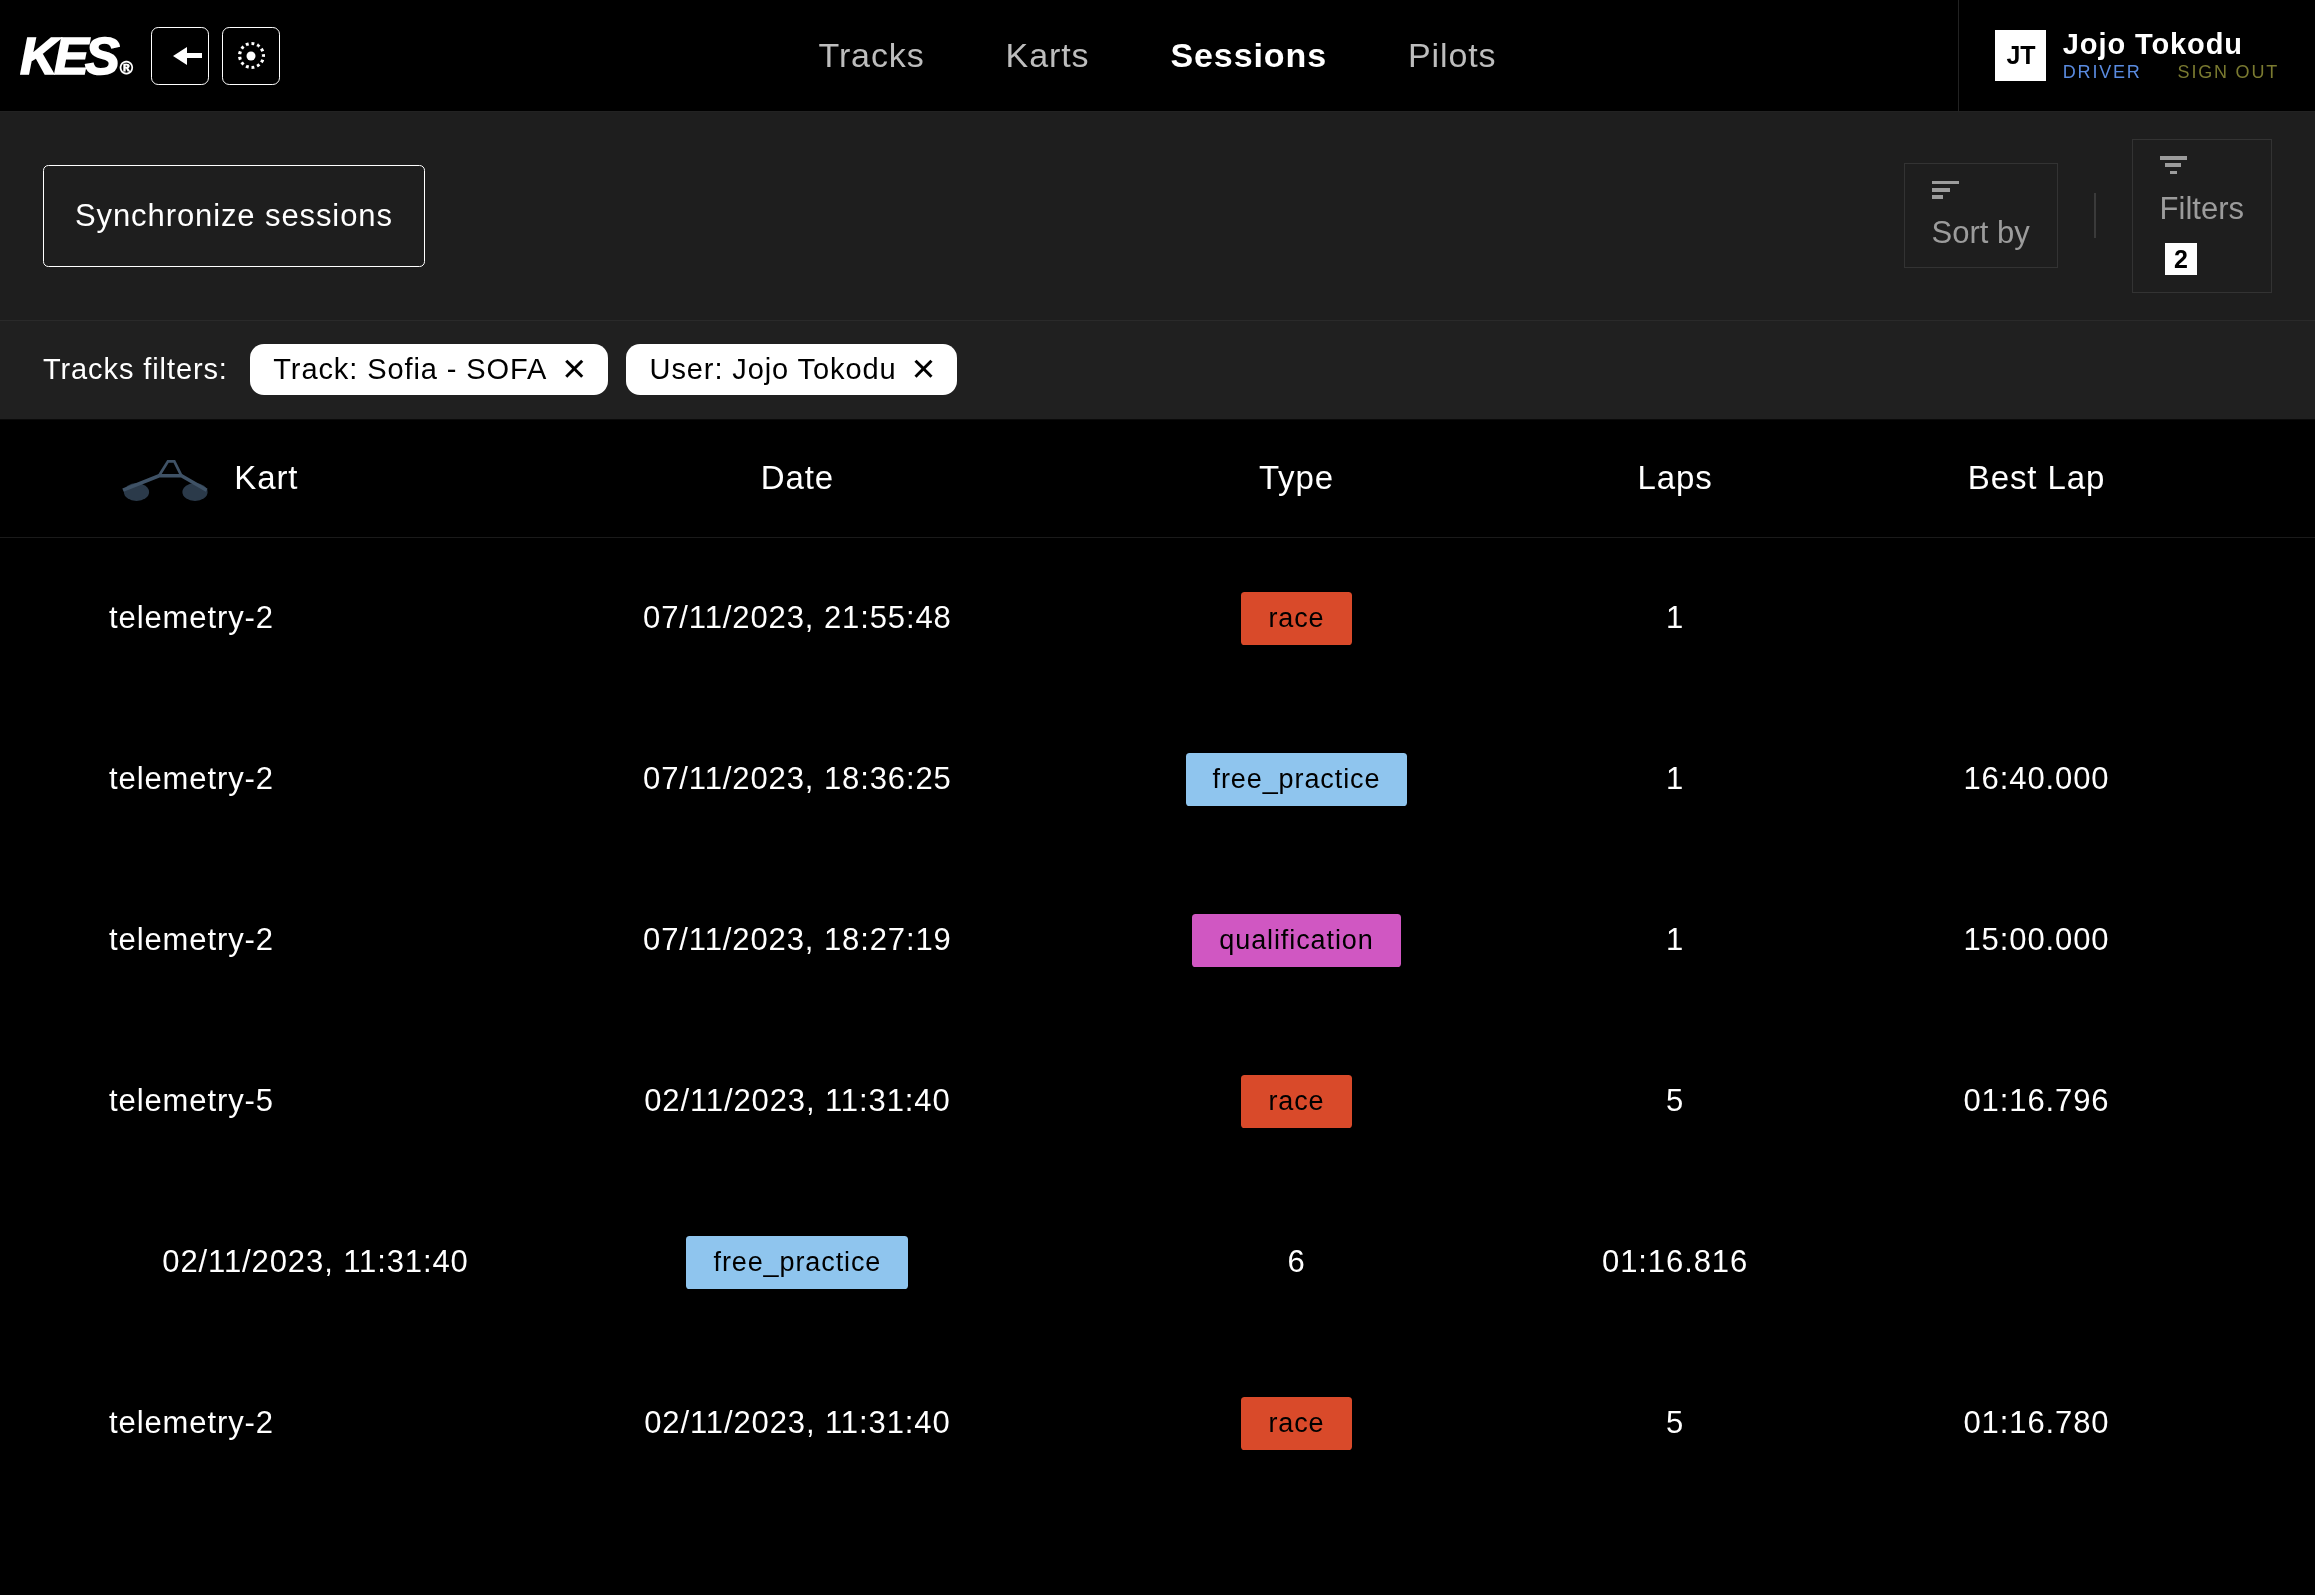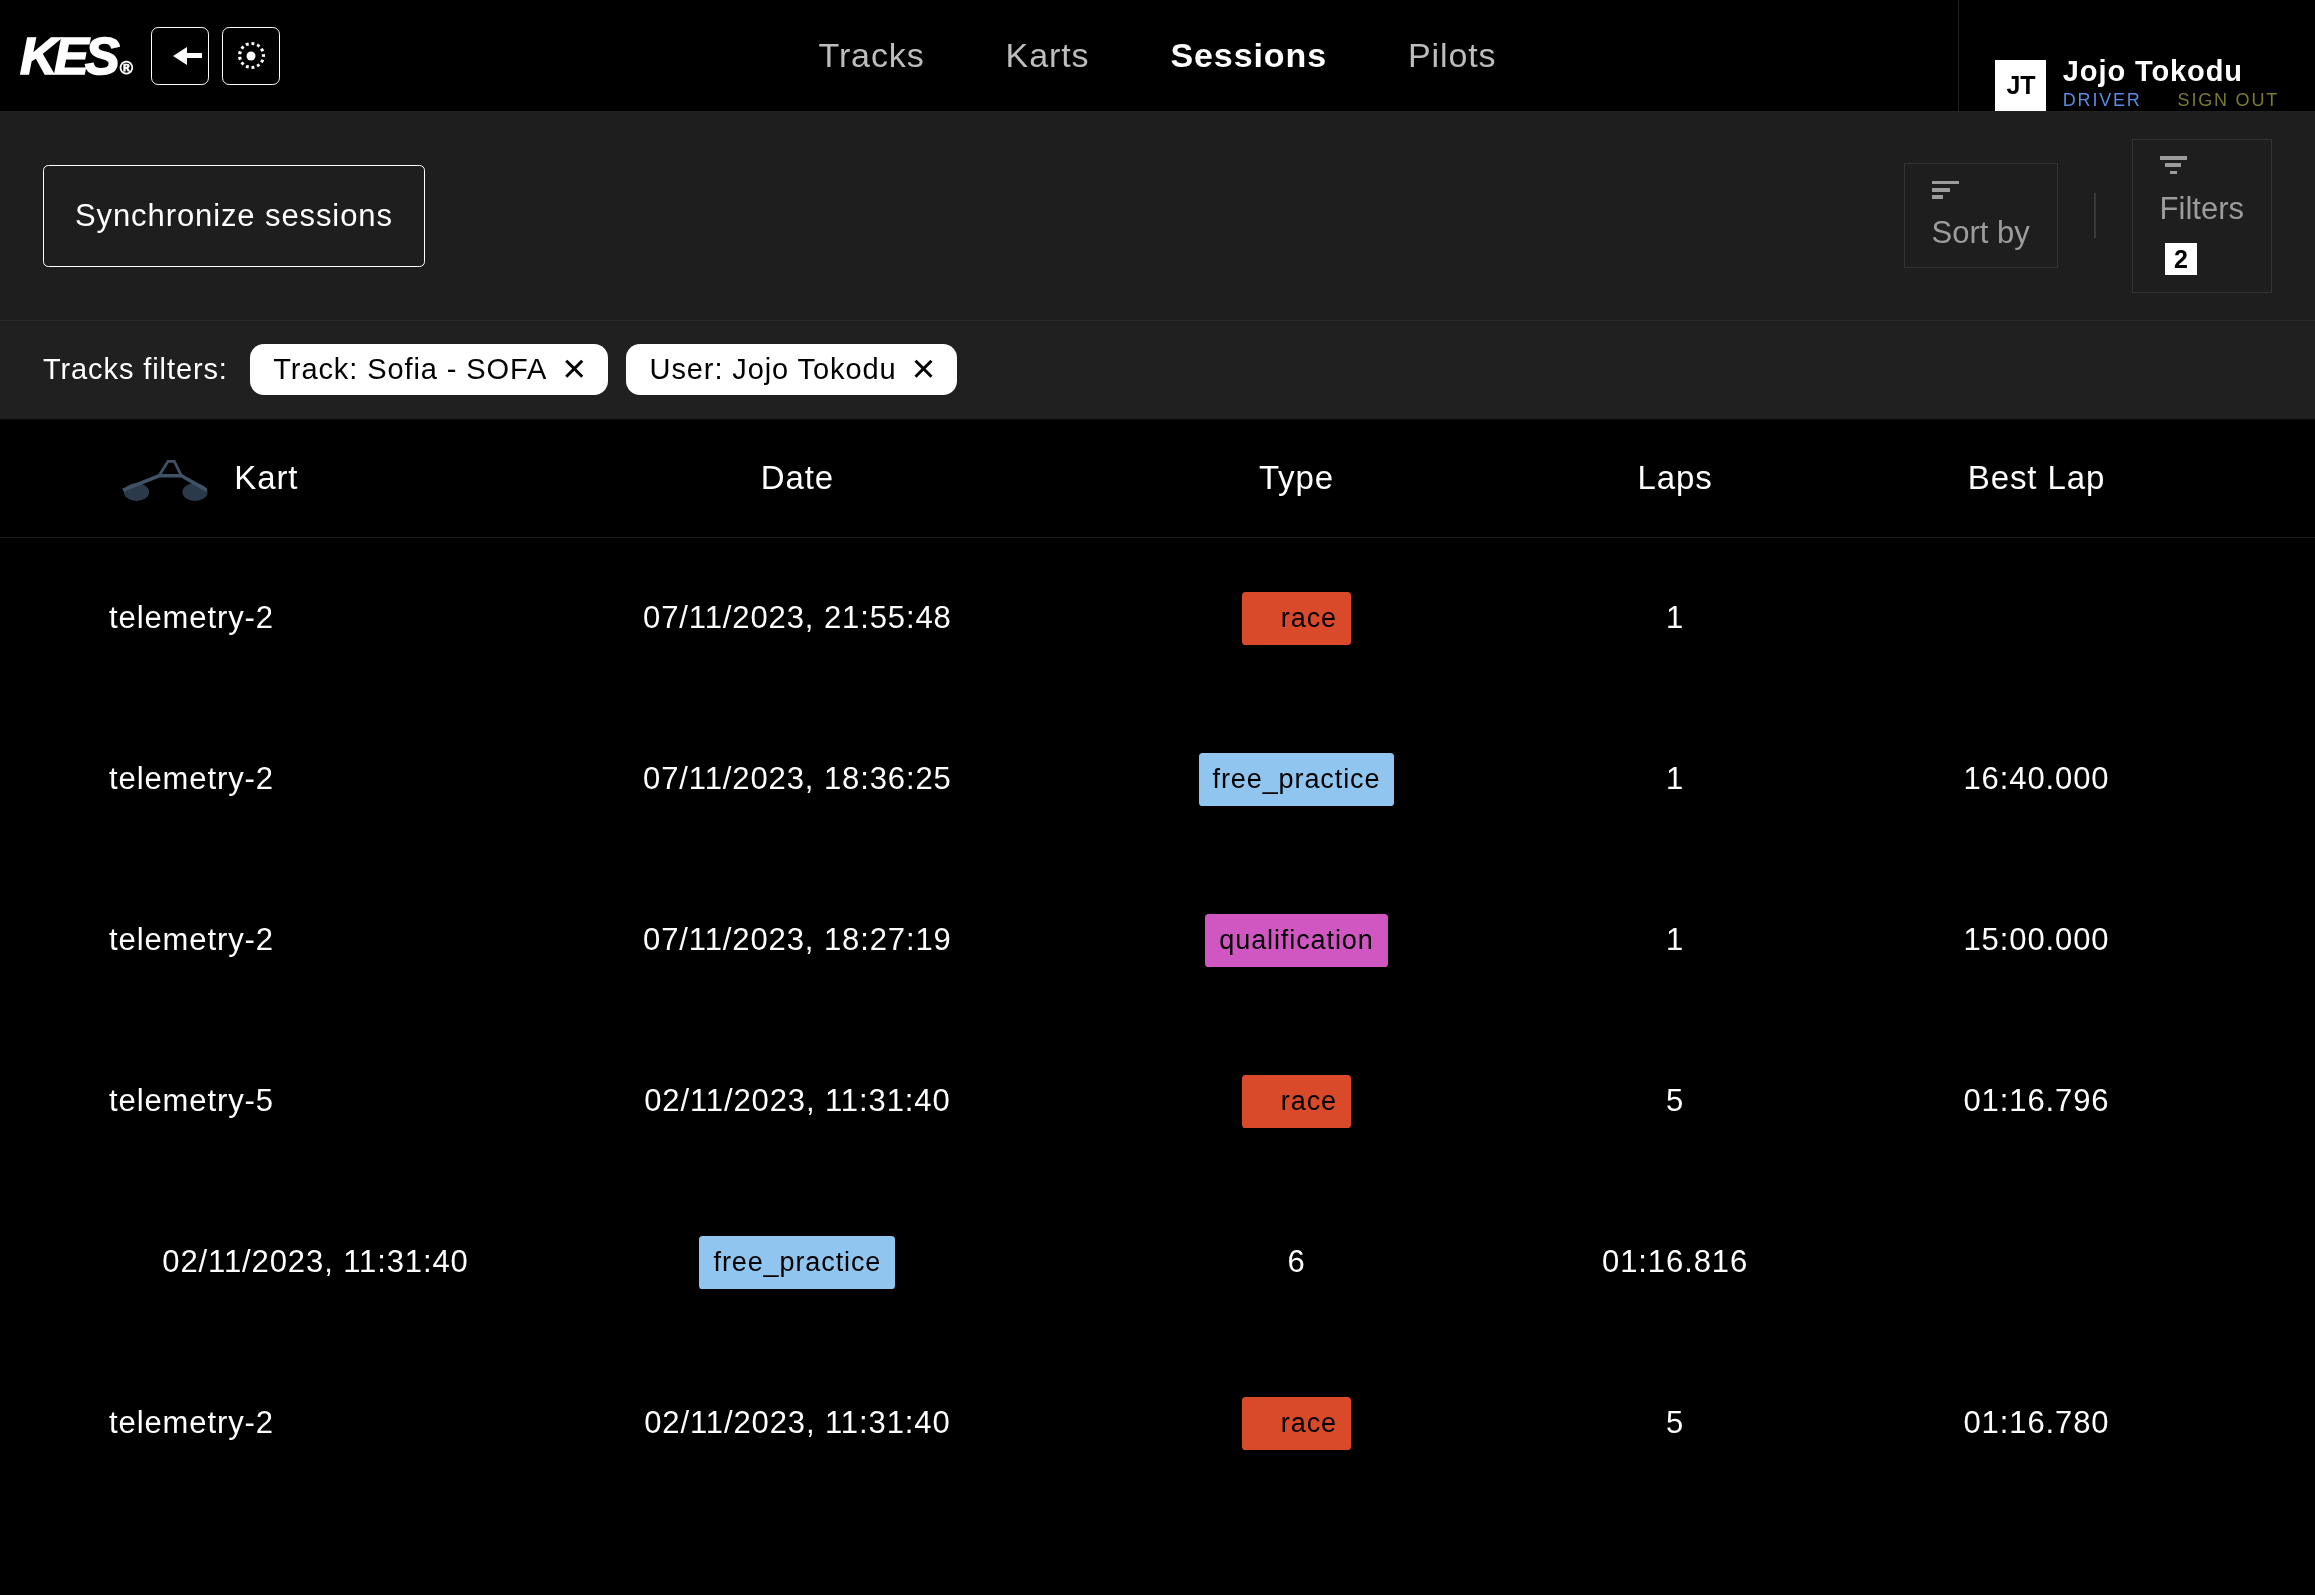--- a/index.html
+++ b/index.html
@@ -79,21 +79,21 @@
       cursor: pointer;
     }
     .navlink.active { color: #fff; font-weight: 900; }
 
     .userbox {
       position: absolute;
       right: 0;
       top: 0;
       height: 100%;
       display: flex;
-      align-items: flex-end;
+      align-items: center;
       gap: 16.3px;
       padding: 0 36px;
       border-left: 1.8px solid #222;
     }
     .avatar {
       width: 51px; height: 51px;
       background: #fff; color: #000;
       font-size: 25px; font-weight: 700;
       display: flex; align-items: center; justify-content: center;
     }
@@ -176,23 +176,23 @@
       border-bottom: 0.9px solid #1a1a1a;
     }
     .thead .kartcol { display: flex; align-items: center; gap: 16.3px; }
     .kart-svg { width: 109px; height: 45px; }
     .trow { font-size: 31px; letter-spacing: 0.9px; padding-top: 54px; padding-bottom: 54px;}
     .centered { text-align: center; }
 
     .tag {
       display: inline-block;
       min-width: 109px;
-      text-align: right;
+      text-align: left;
       font-size: 27px;
-      padding: 11px 14px;
+      padding: 11px 27px;
       border-radius: 3.6px;
       color: #000;
     }
     .tag.race { background: #d94a2a; }
     .tag.free_practice { background: #8fc5ee; }
     .tag.qualification { background: #d057c2; }
   </style>
 </head>
 <body>
 

